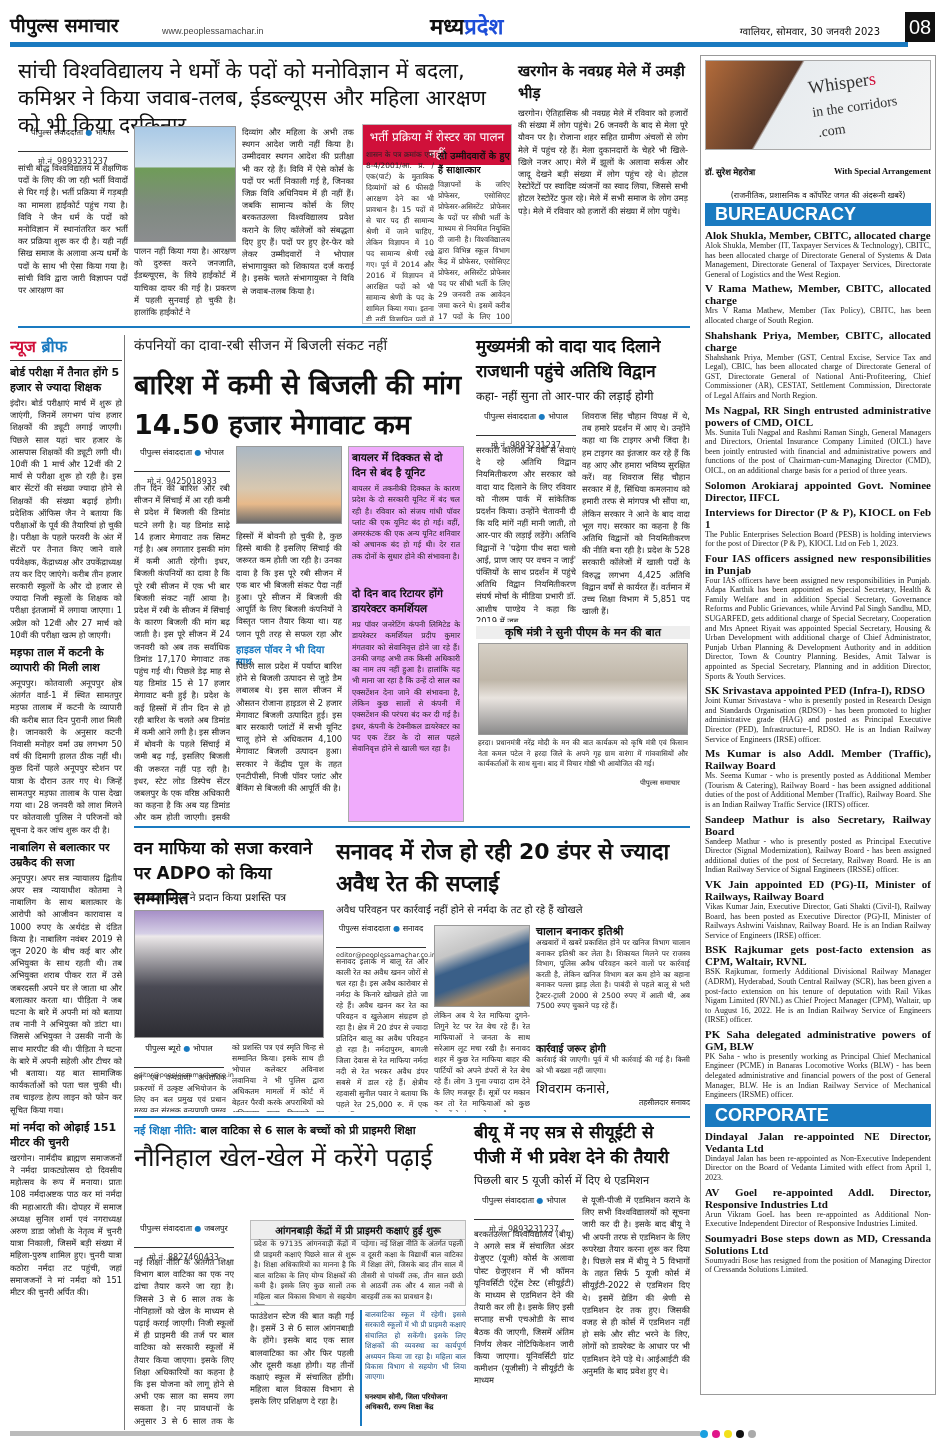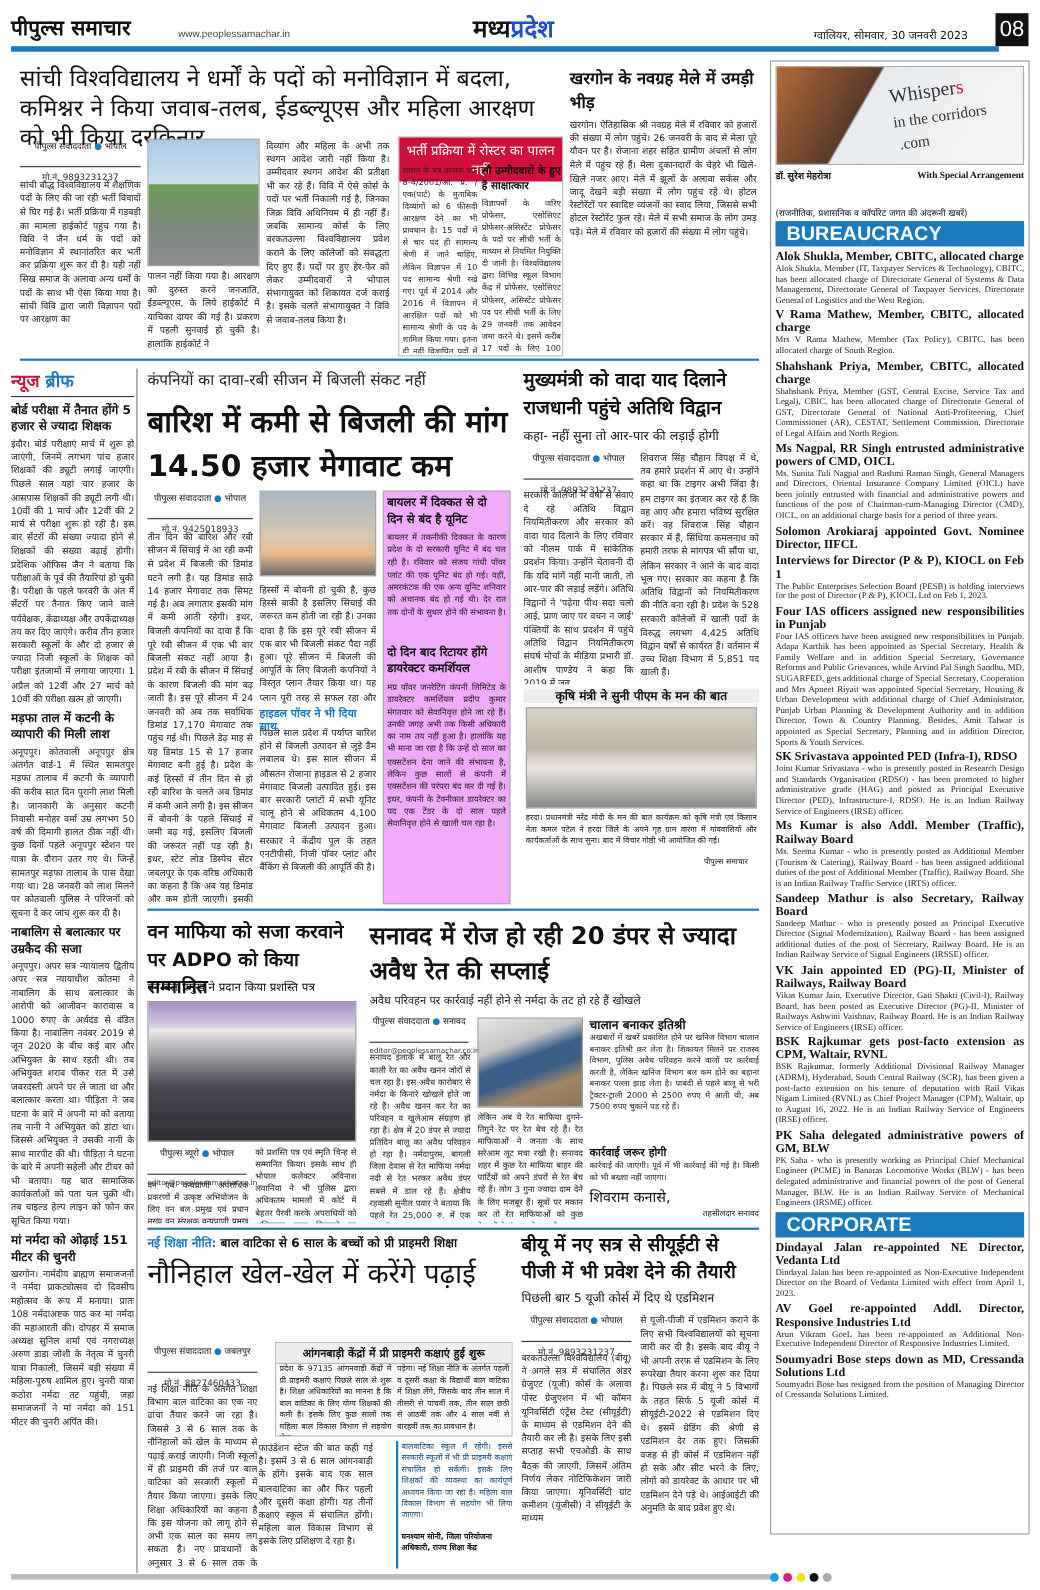--- a/index.html
+++ b/index.html
@@ -25,22 +25,22 @@
 .hline{background:#1a7ac0;height:2px}
 .rc{left:700px;top:55px;width:236px;height:1340px;border:1px solid #999;padding:4px;background:#fff;overflow:hidden}
 .rc h4{font-family:"Liberation Serif",serif;font-size:11px;line-height:12px;font-weight:bold;margin-top:3px;text-align:justify}
 .rc p{font-family:"Liberation Serif",serif;font-size:8px;line-height:9.6px;text-align:justify;color:#222}
 .rc .band{background:#1a7ac0;color:#fff;font-family:"Liberation Sans",sans-serif;font-size:18px;font-weight:bold;padding:1px 10px;margin-top:3px}
 .whisp{width:226px;height:90px;background:linear-gradient(120deg,#b36b3a 0,#5a3a2a 35%,#e8ecef 36%,#f5f5f5 100%);position:relative;border:1px solid #aaa}
 .whisp .w{position:absolute;left:102px;top:12px;font-family:"Liberation Serif",serif;font-size:18px;color:#333;transform:rotate(-8deg)}
 .whisp .w b{color:#d0103a;font-weight:normal}
 .whisp .w2{position:absolute;left:106px;top:38px;font-family:"Liberation Serif",serif;font-size:14px;color:#333;transform:rotate(-8deg)}
 .whisp .w3{position:absolute;left:112px;top:62px;font-family:"Liberation Serif",serif;font-size:14px;color:#333;transform:rotate(-8deg)}
-.capline{display:flex;justify-content:space-between;font-size:8.5px;margin-top:4px;font-weight:bold;font-family:"Liberation Serif",serif}
-.subcap{font-size:8px;text-align:left;margin-top:22px}
+.capline{display:flex;justify-content:space-between;font-size:8.5px;margin-top:16px;font-weight:bold;font-family:"Liberation Serif",serif}
+.subcap{font-size:8px;text-align:center;margin-top:12px}
 .footdots{left:700px;top:1430px;display:flex;gap:4px}
 .footdots span{width:8px;height:8px;border-radius:50%;display:inline-block}
 .footbar{left:10px;top:1431px;width:690px;height:5px;background:#bbb}
 .nb{left:10px;top:335px;width:112px;height:1090px;overflow:hidden}
 .nb .title{font-size:16px;font-weight:bold;color:#d0103a;border-bottom:1px solid #333;padding-bottom:3px}
 .nb .title b{color:#1a7ac0}
 .nb h5{font-size:11px;font-weight:bold;line-height:15px;margin-top:4px}
 .nb .txt{margin-top:2px}
 .graybox{background:#f0abfc;border:1px solid #aaa}
 </style>
@@ -158,21 +158,21 @@
 <div class="abs" style="left:134px;top:1222px;width:100px">
   <div class="byline"><span>पीपुल्स संवाददाता</span> <span class="dot">●</span> <span>जबलपुर</span></div>
   <div class="mob">मो.नं. 8827460433</div>
 </div>
 <div class="abs txt" style="left:134px;top:1256px;width:100px;height:170px">नई शिक्षा नीति के अंतर्गत शिक्षा विभाग बाल वाटिका का एक नए ढांचा तैयार करने जा रहा है। जिससे 3 से 6 साल तक के नौनिहालों को खेल के माध्यम से पढ़ाई कराई जाएगी। निजी स्कूलों में ही प्राइमरी की तर्ज पर बाल वाटिका को सरकारी स्कूलों में तैयार किया जाएगा। इसके लिए शिक्षा अधिकारियों का कहना है कि इस योजना को लागू होने से अभी एक साल का समय लग सकता है। नए प्रावधानों के अनुसार 3 से 6 साल तक के बच्चों के लिए</div>
 <div class="abs rbox" style="left:250px;top:1220px;width:216px;height:86px;background:#fafafa">
   <div style="background:#eee;font-size:10px;font-weight:bold;text-align:center;padding:2px 17px;border-bottom:1px solid #bbb">आंगनबाड़ी केंद्रों में प्री प्राइमरी कक्षाएं हुई शुरू</div>
   <div class="txt" style="position:absolute;left:3px;top:18px;width:102px;height:66px;font-size:7.2px;line-height:10.5px">प्रदेश के 97135 आंगनवाड़ी केंद्रों में प्री प्राइमरी कक्षाएं पिछले साल से शुरू है। शिक्षा अधिकारियों का मानना है कि बाल वाटिका के लिए योग्य शिक्षकों की कमी है। इसके लिए कुछ सालों तक महिला बाल विकास विभाग से सहयोग लेना</div>
   <div class="txt" style="position:absolute;left:110px;top:18px;width:102px;height:66px;font-size:7.2px;line-height:10.5px">पड़ेगा। नई शिक्षा नीति के अंतर्गत पहली व दूसरी कक्षा के विद्यार्थी बाल वाटिका में शिक्षा लेंगे, जिसके बाद तीन साल में तीसरी से पांचवीं तक, तीन साल छठी से आठवीं तक और 4 साल नवीं से बारहवीं तक का प्रावधान है।</div>
 </div>
-<div class="abs txt" style="left:235px;top:1310px;width:104px;height:116px">फाउंडेशन स्टेज की बात कही गई है। इसमें 3 से 6 साल आंगनबाड़ी के होंगे। इसके बाद एक साल बालवाटिका का और फिर पहली और दूसरी कक्षा होगी। यह तीनों कक्षाएं स्कूल में संचालित होंगी। महिला बाल विकास विभाग से इसके लिए प्रशिक्षण दे रहा है।</div>
+<div class="abs txt" style="left:250px;top:1310px;width:104px;height:116px">फाउंडेशन स्टेज की बात कही गई है। इसमें 3 से 6 साल आंगनबाड़ी के होंगे। इसके बाद एक साल बालवाटिका का और फिर पहली और दूसरी कक्षा होगी। यह तीनों कक्षाएं स्कूल में संचालित होंगी। महिला बाल विकास विभाग से इसके लिए प्रशिक्षण दे रहा है।</div>
 <div class="abs" style="left:360px;top:1310px;width:106px;height:116px;border-left:2px solid #1a7ac0;padding-left:3px">
   <div class="txt" style="height:82px;font-size:7.2px;line-height:10.4px;color:#1a4a7a">बालवाटिका स्कूल में रहेगी। इससे सरकारी स्कूलों में भी प्री प्राइमरी कक्षाएं संचालित हो सकेंगी। इसके लिए शिक्षकों की व्यवस्था का कार्यपूर्ण अध्ययन किया जा रहा है। महिला बाल विकास विभाग से सहयोग भी लिया जाएगा।</div>
   <div style="font-size:7px;line-height:10px;font-weight:bold">घनश्याम सोनी, जिला परियोजना अधिकारी, राज्य शिक्षा केंद्र</div>
 </div>
 
 <div class="abs hl" style="left:474px;top:1120px;width:216px;font-size:17px;line-height:25px">बीयू में नए सत्र से सीयूईटी से पीजी में भी प्रवेश देने की तैयारी</div>
 <div class="abs" style="left:474px;top:1172px;width:216px;font-size:11px">पिछली बार 5 यूजी कोर्स में दिए थे एडमिशन</div>
 <div class="abs" style="left:474px;top:1194px;width:100px">
   <div class="byline"><span>पीपुल्स संवाददाता</span> <span class="dot">●</span> <span>भोपाल</span></div>
   <div class="mob">मो.नं. 9893231237</div>

